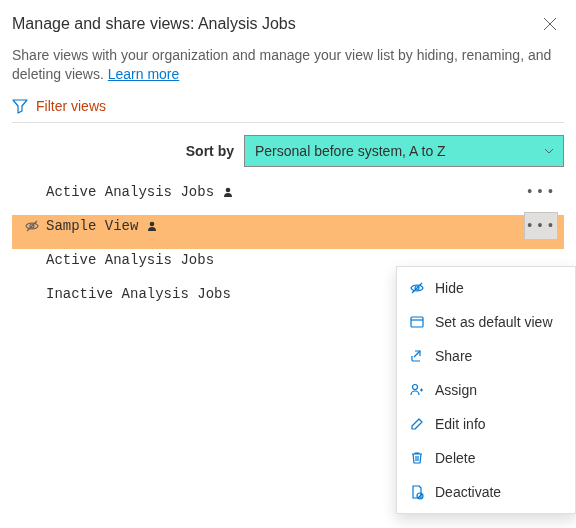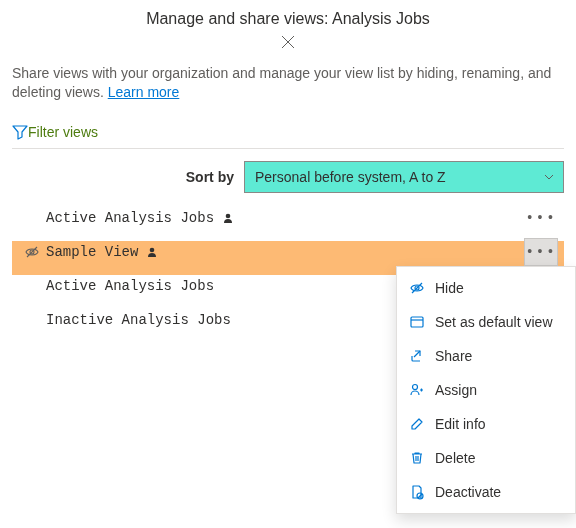--- a/index.html
+++ b/index.html
@@ -10,38 +10,37 @@
     font-size: 14px;
     color: #323130;
     background: #fff;
   }
   .panel { padding: 10px 12px 0 12px; }
   .header-row {
     display: flex;
     align-items: center;
     justify-content: space-between;
     margin-bottom: 8px;
-    flex-direction: column;
   }
   .title { font-size: 16px; font-weight: 400; color: #323130; }
   .close-btn {
     width: 28px; height: 28px;
     display: flex; align-items: center; justify-content: center;
     cursor: pointer;
     color: #605e5c;
   }
   .description {
     color: #605e5c;
     line-height: 1.35;
-    margin-bottom: 22px;
+    margin-bottom: 14px;
   }
   .link { color: #0078d4; text-decoration: underline; cursor: pointer; }
   .filter-row {
-    display: flex; align-items: center; 
-    color: #4d7c0f;
+    display: flex; align-items: center; gap: 8px;
+    color: #c2410c;
     padding-bottom: 8px;
     cursor: pointer;
   }
   hr.divider {
     border: none;
     border-top: 1px solid #e1dfdd;
     margin: 0 0 12px 0;
   }
   .sort-row {
     display: flex; align-items: center; gap: 10px;

